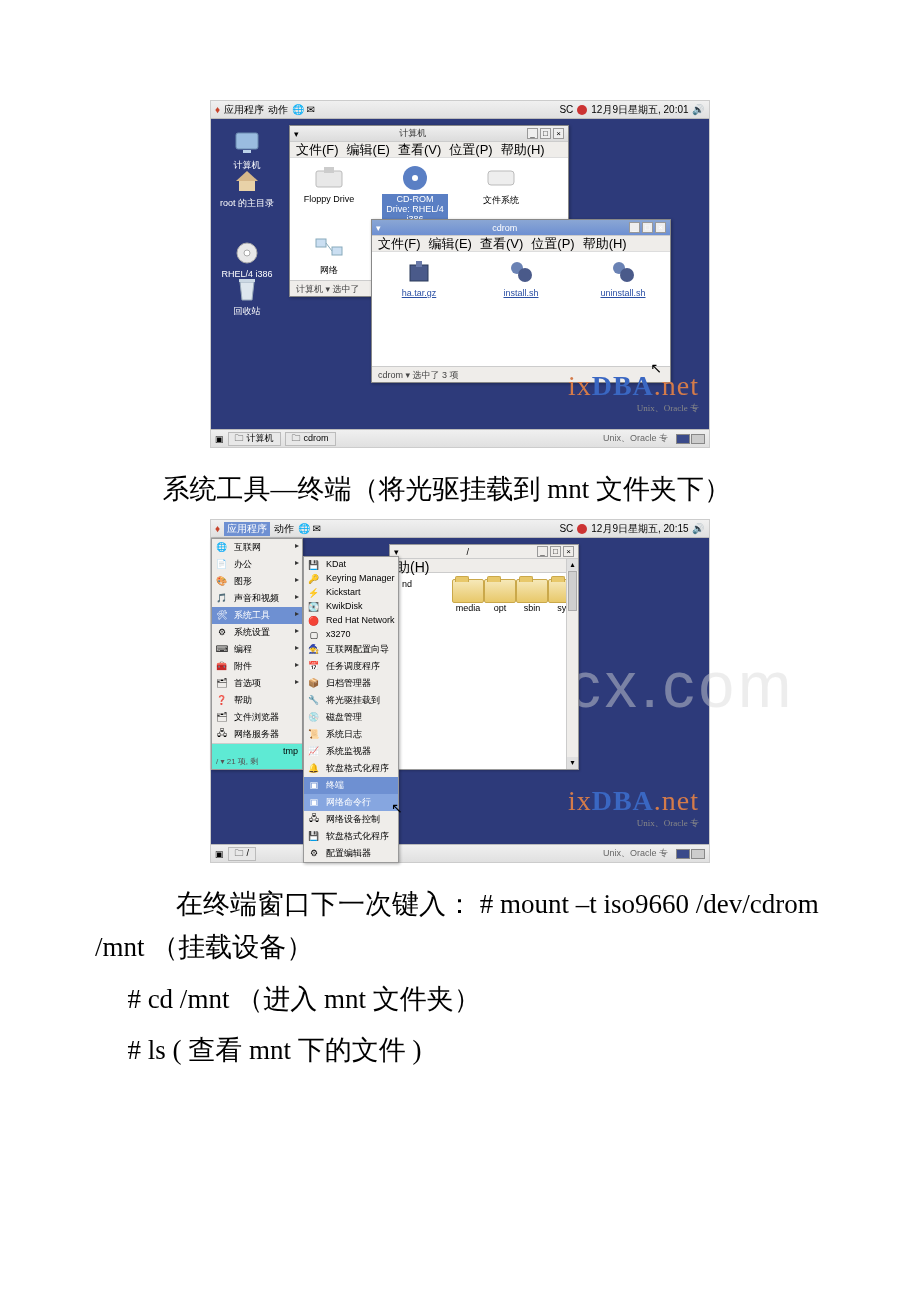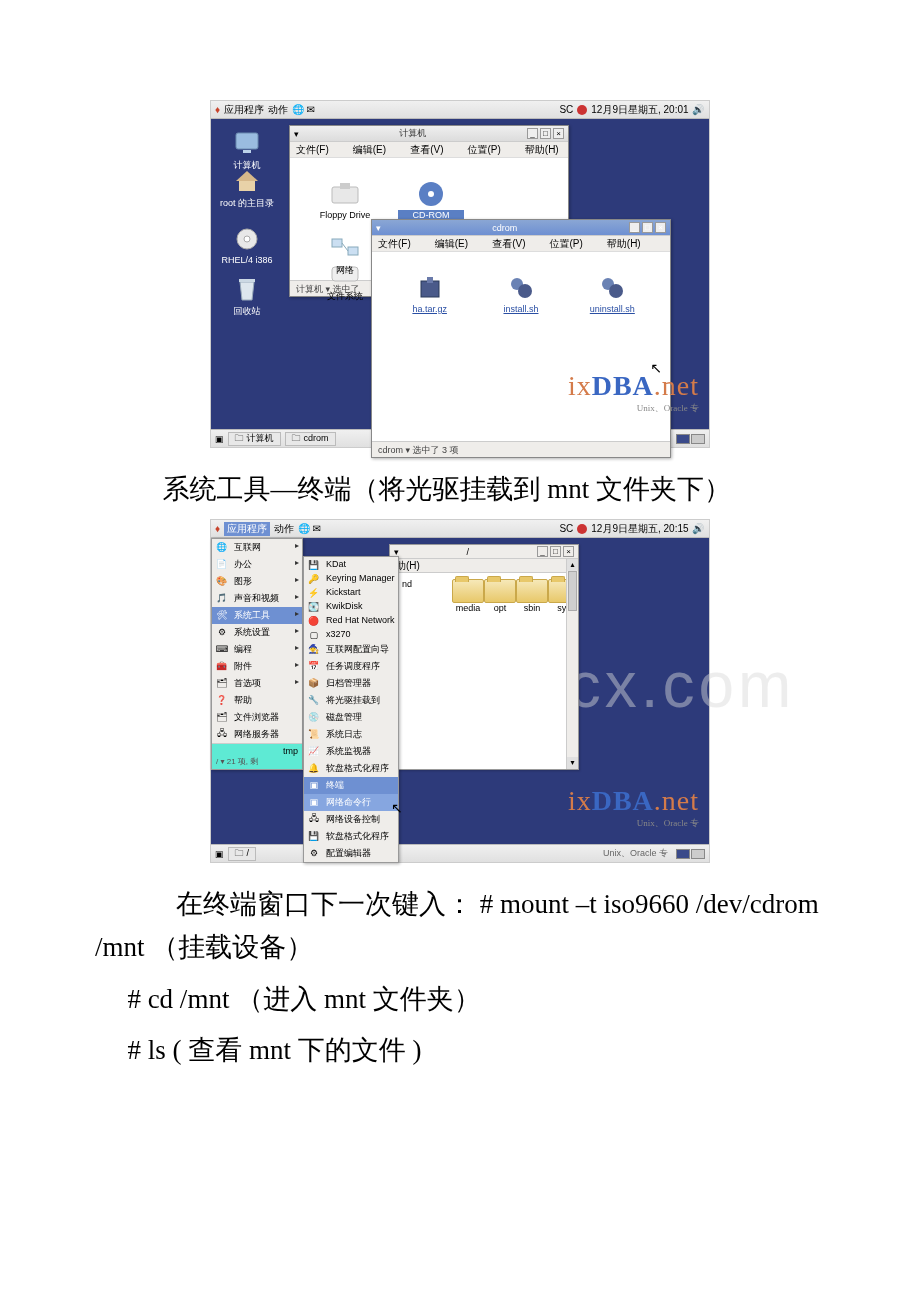--- a/index.html
+++ b/index.html
@@ -85,29 +85,29 @@
     padding: 0 4px;
     border-bottom: 1px solid #ccc;
   }
   .win .titlebar .t { flex: 1; text-align: center; font-size: 9px; color: #333; }
   .win .titlebar .wbtns { display: flex; gap: 2px; }
   .win .titlebar .wbtn { width: 11px; height: 11px; border: 1px solid #999; background: #eee; font-size: 8px; line-height: 9px; text-align: center; }
   .win .menubar {
     height: 16px;
     display: flex;
     align-items: center;
-    gap: 24px;
+    gap: 8px;
     padding: 0 6px;
     background: #efedea;
     border-bottom: 1px solid #ddd;
-    font-size: 10px;
+    font-size: 13px;
   }
   .win .content {
     background: #fff;
-    padding: 22px;
+    padding: 6px;
     display: flex;
     gap: 20px;
     flex-wrap: wrap;
   }
   .fileicon {
     width: 66px;
     text-align: center;
     font-size: 9px;
   }
   .fileicon .fic {
@@ -241,21 +241,21 @@
     </div>
     <div class="desktop-icon" style="top:48px;left:4px;width:64px">
       <div class="ic">
         <svg width="26" height="24">
             <polygon points="13,2 24,12 2,12" fill="#d6b88a"></polygon>
             <rect x="5" y="12" width="16" height="10" fill="#e8d2a8"></rect>
           </svg>
       </div>
       <div>root 的主目录</div>
     </div>
-    <div class="desktop-icon" style="top:106px;left:8px;width:56px">
+    <div class="desktop-icon" style="top:120px;left:8px;width:56px">
       <div class="ic">
         <svg width="24" height="24">
             <circle cx="12" cy="12" r="10" fill="#e8e8e8" stroke="#aaa"></circle>
             <circle cx="12" cy="12" r="3" fill="#fff" stroke="#aaa"></circle>
           </svg>
       </div>
       <div>RHEL/4 i386</div>
     </div>
     <div class="desktop-icon" style="top:156px;left:10px">
       <div class="ic">
@@ -337,21 +337,21 @@
           <span class="wbtn">×</span>
         </span>
       </div>
       <div class="menubar">
         <span>文件(F)</span>
         <span>编辑(E)</span>
         <span>查看(V)</span>
         <span>位置(P)</span>
         <span>帮助(H)</span>
       </div>
-      <div class="content" style="height:189px; justify-content:space-around;">
+      <div class="content" style="height:114px; justify-content:space-around;">
         <div class="fileicon">
           <div class="fic">
             <svg width="26" height="26">
                 <rect x="4" y="6" width="18" height="16" fill="#4a5a8a" stroke="#2a3a5a"></rect>
                 <rect x="10" y="2" width="6" height="6" fill="#6a7aaa"></rect>
               </svg>
           </div>
           <div class="lab link">ha.tar.gz</div>
         </div>
         <div class="fileicon">
@@ -426,21 +426,21 @@
     <div class="filepane" style="left:178px; top:6px; width:190px;">
       <div class="tbar">
         <span>▾</span>
         <span style="flex:1;text-align:center">/</span>
         <span class="right2">
           <span class="wbtn" style="width:11px;height:11px;border:1px solid #999;font-size:8px;text-align:center">_</span>
           <span class="wbtn" style="width:11px;height:11px;border:1px solid #999;font-size:8px;text-align:center">□</span>
           <span class="wbtn" style="width:11px;height:11px;border:1px solid #999;font-size:8px;text-align:center">×</span>
         </span>
       </div>
-      <div style="height:14px;background:#efedea;border-bottom:1px solid #ccc;padding:0 6px;font-size:10px">
+      <div style="height:14px;background:#efedea;border-bottom:1px solid #ccc;padding:0 6px;font-size:14px">
         <span>助(H)</span>
       </div>
       <div class="body">
         <div style="display:flex;gap:40px;">
           <div>
             <div class="folder">
                 <span>nd</span>
               </div>
           </div>
           <div style="display:flex;flex-direction:row;">

